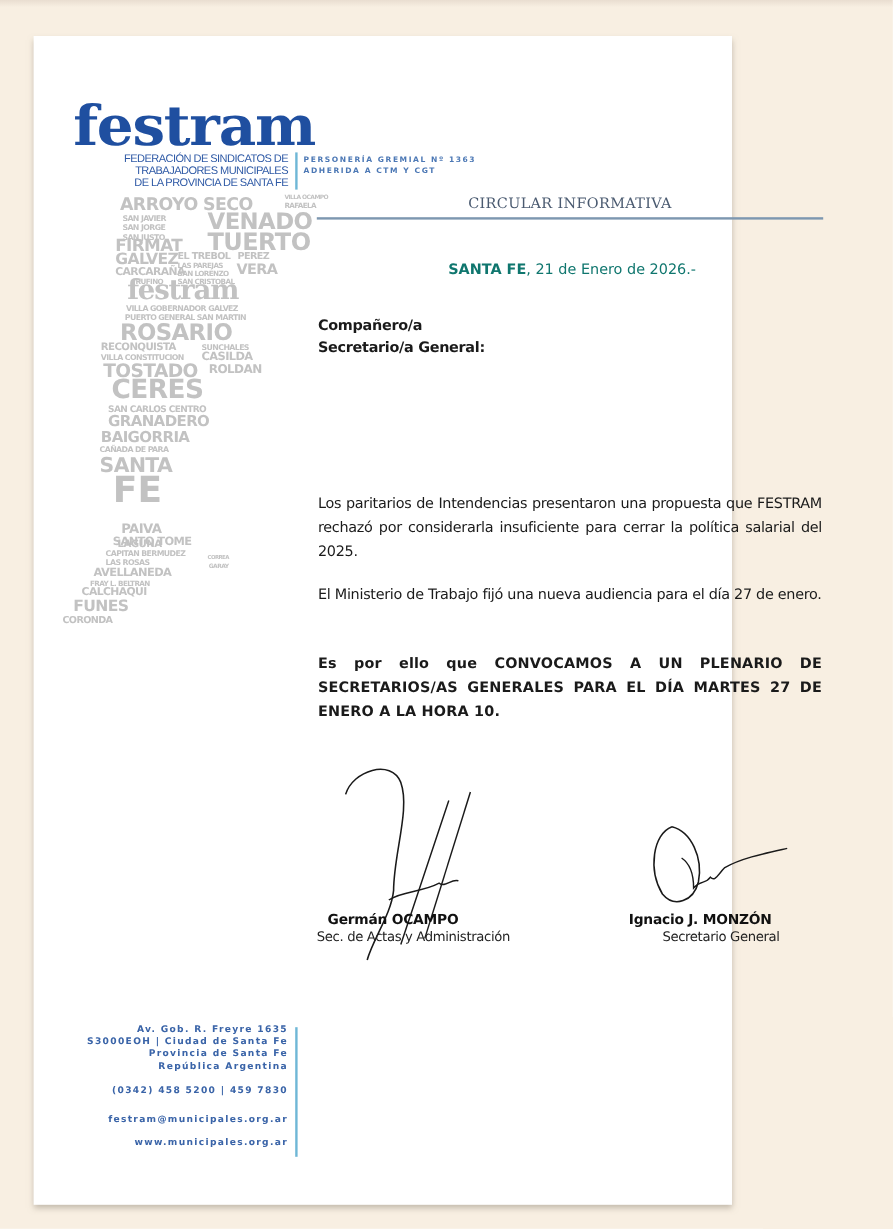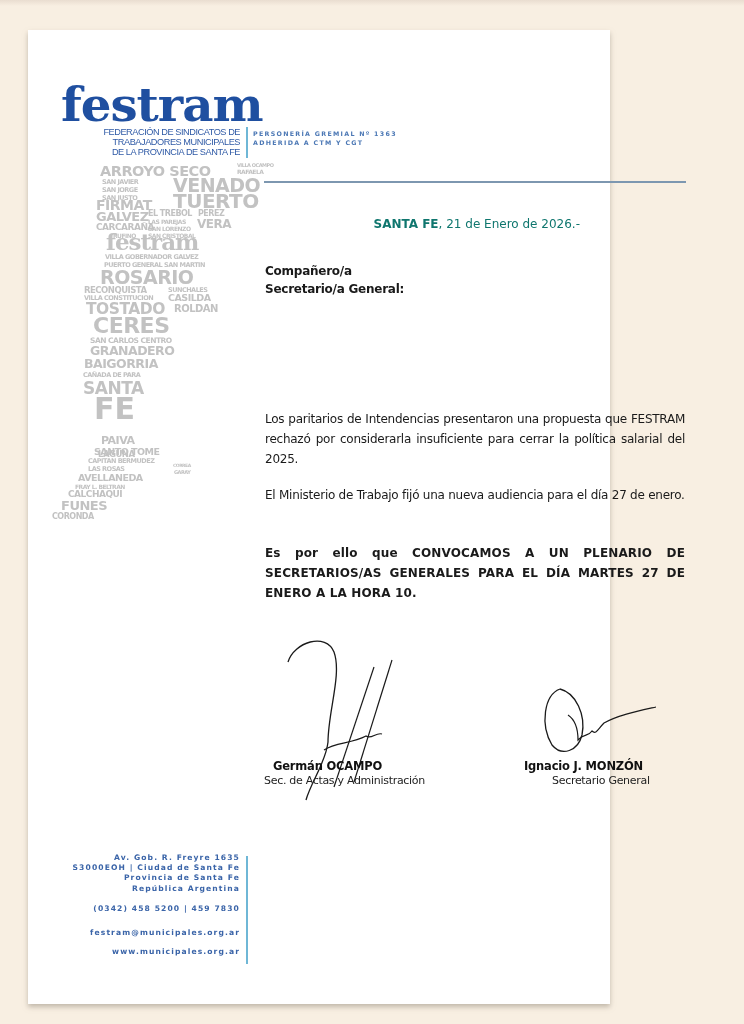--- a/index.html
+++ b/index.html
@@ -165,20 +165,21 @@
     <span class="cw" style="left:60px;top:436px;font-size:6.5px;">LAS ROSAS</span>
     <span class="cw" style="left:145px;top:434px;font-size:4.5px;">CORREA</span>
     <span class="cw" style="left:146px;top:440px;font-size:5px;">GARAY</span>
     <span class="cw" style="left:50px;top:443px;font-size:9.5px;">AVELLANEDA</span>
     <span class="cw" style="left:47px;top:454px;font-size:6px;">FRAY L. BELTRAN</span>
     <span class="cw" style="left:40px;top:460px;font-size:9px;">CALCHAQUI</span>
     <span class="cw" style="left:33px;top:469px;font-size:13px;">FUNES</span>
     <span class="cw" style="left:24px;top:483px;font-size:8px;">CORONDA</span>
   </div>
 
+  <div class="circular-title">CIRCULAR INFORMATIVA</div>
   <div class="title-rule"></div>
 
   <div class="date-line"><b>SANTA FE</b><span>, 21 de Enero de 2026.-</span></div>
 
   <div class="text salutation">
     <div>Compañero/a</div>
     <div>Secretario/a General:</div>
   </div>
 
   <div class="text p2">Los paritarios de Intendencias presentaron una propuesta que FESTRAM rechazó por considerarla insuficiente para cerrar la política salarial del 2025.</div>

